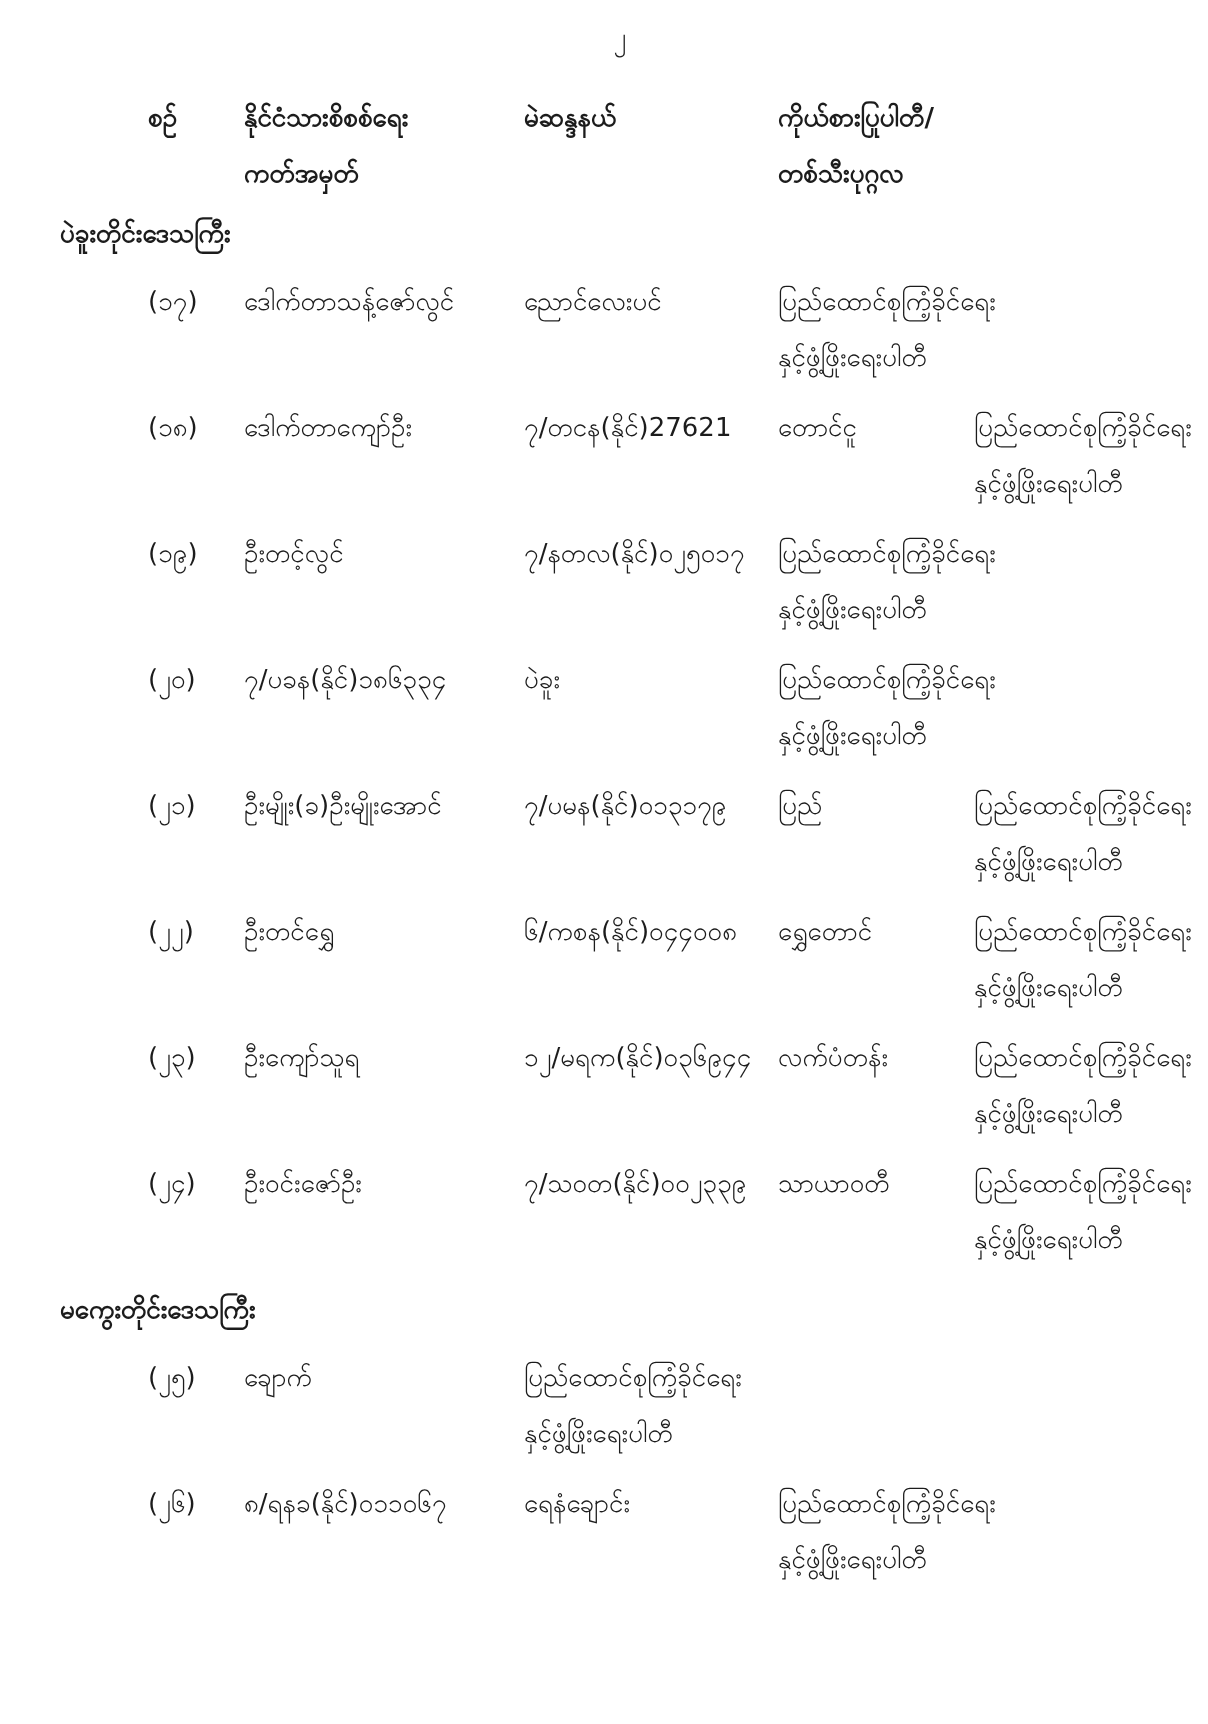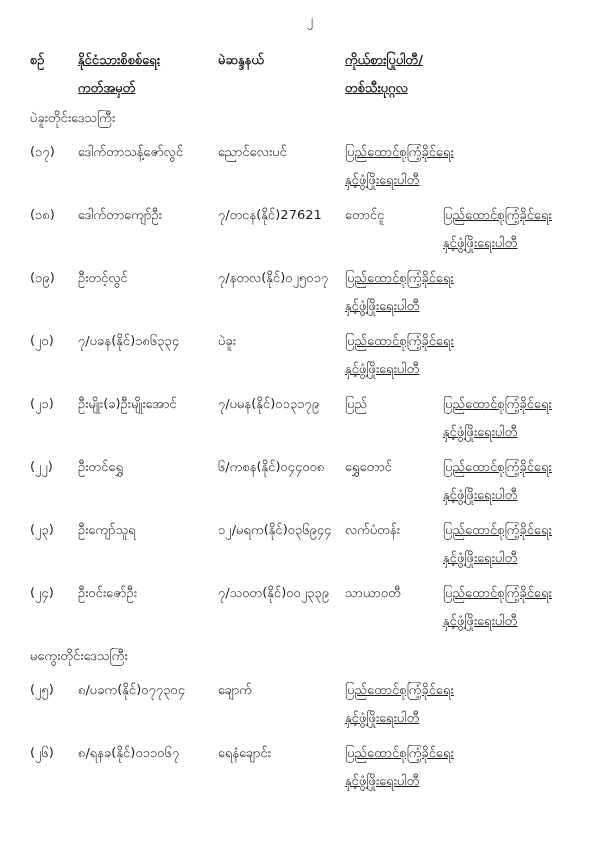--- a/index.html
+++ b/index.html
@@ -20,26 +20,27 @@
   }
   .page-number {
     text-align: center;
     line-height: 20px;
     margin-bottom: 16px;
   }
   .grid {
     display: grid;
     grid-template-columns: 48px 140px 127px 98px 1fr;
     align-items: start;
+    margin-left: 44px;
   }
   .cell { line-height: 28px; white-space: nowrap; }
   .thead .cell { font-weight: bold; }
-  .two-line div { line-height: 28px; white-space: nowrap; text-decoration: underline; }
+  .two-line div { line-height: 28px; white-space: nowrap; }
   .section-title {
-    font-weight: normal;
+    font-weight: bold;
     line-height: 28px;
     margin: 2px 0 6px 0;
     white-space: nowrap;
   }
   .row { margin-bottom: 7px; }
 </style>
 </head>
 <body style="color: rgb(28, 28, 28); background: rgb(255, 255, 255);">
 
 <div class="page">
@@ -148,21 +149,20 @@
     </div>
   </div>
 </div>
   </div>
 
   <div class="section">
     <div class="section-title">မကွေးတိုင်းဒေသကြီး</div>
     <div class="rows">
   <div class="grid row">
     <div class="cell">(၂၅)</div>
-    <div class="cell">၈/ပခက(နိုင်)၀၇၇၃၀၄</div>
     <div class="cell">ချောက်</div>
     <div class="cell two-line">
       <div>ပြည်ထောင်စုကြံ့ခိုင်ရေး</div>
       <div>နှင့်ဖွံ့ဖြိုးရေးပါတီ</div>
     </div>
   </div>
 
   <div class="grid row">
     <div class="cell">(၂၆)</div>
     <div class="cell">၈/ရနခ(နိုင်)၀၁၁၀၆၇</div>

